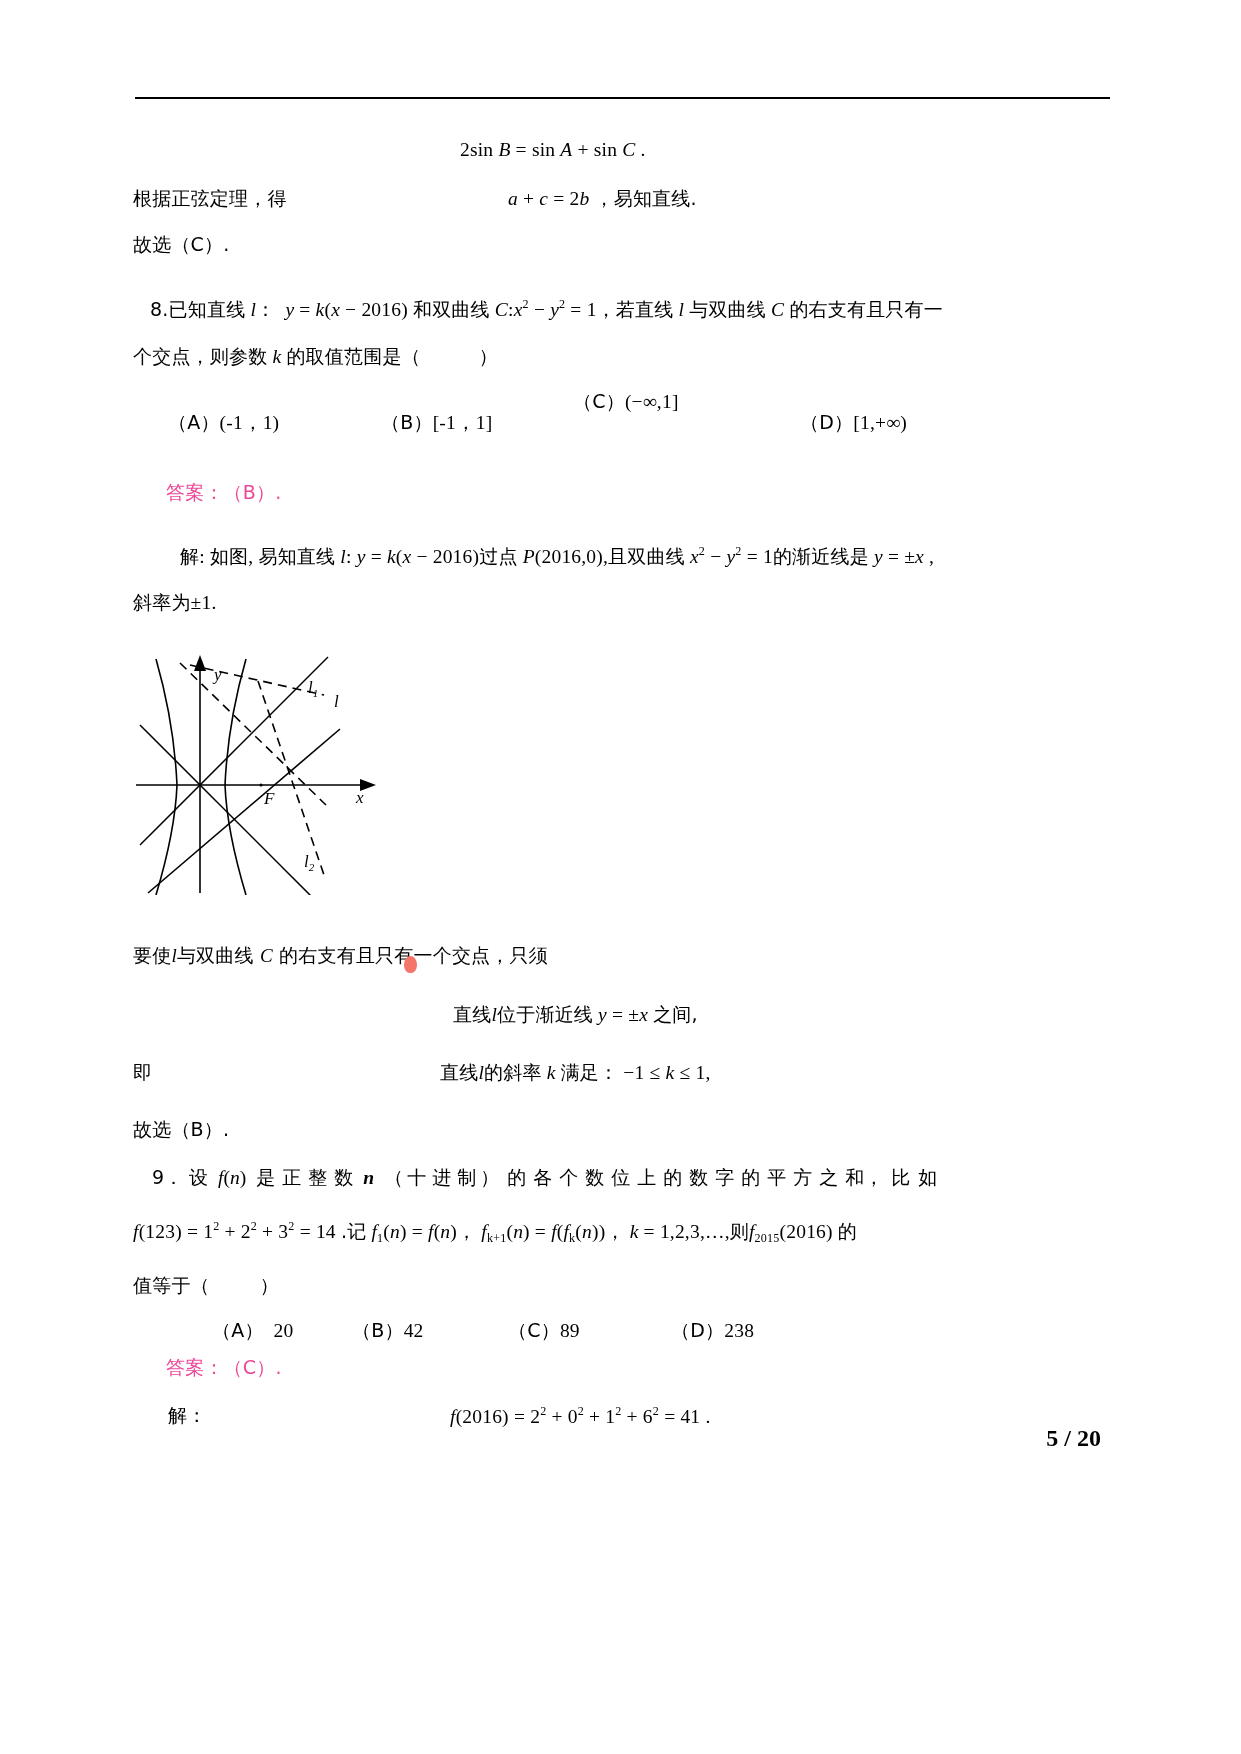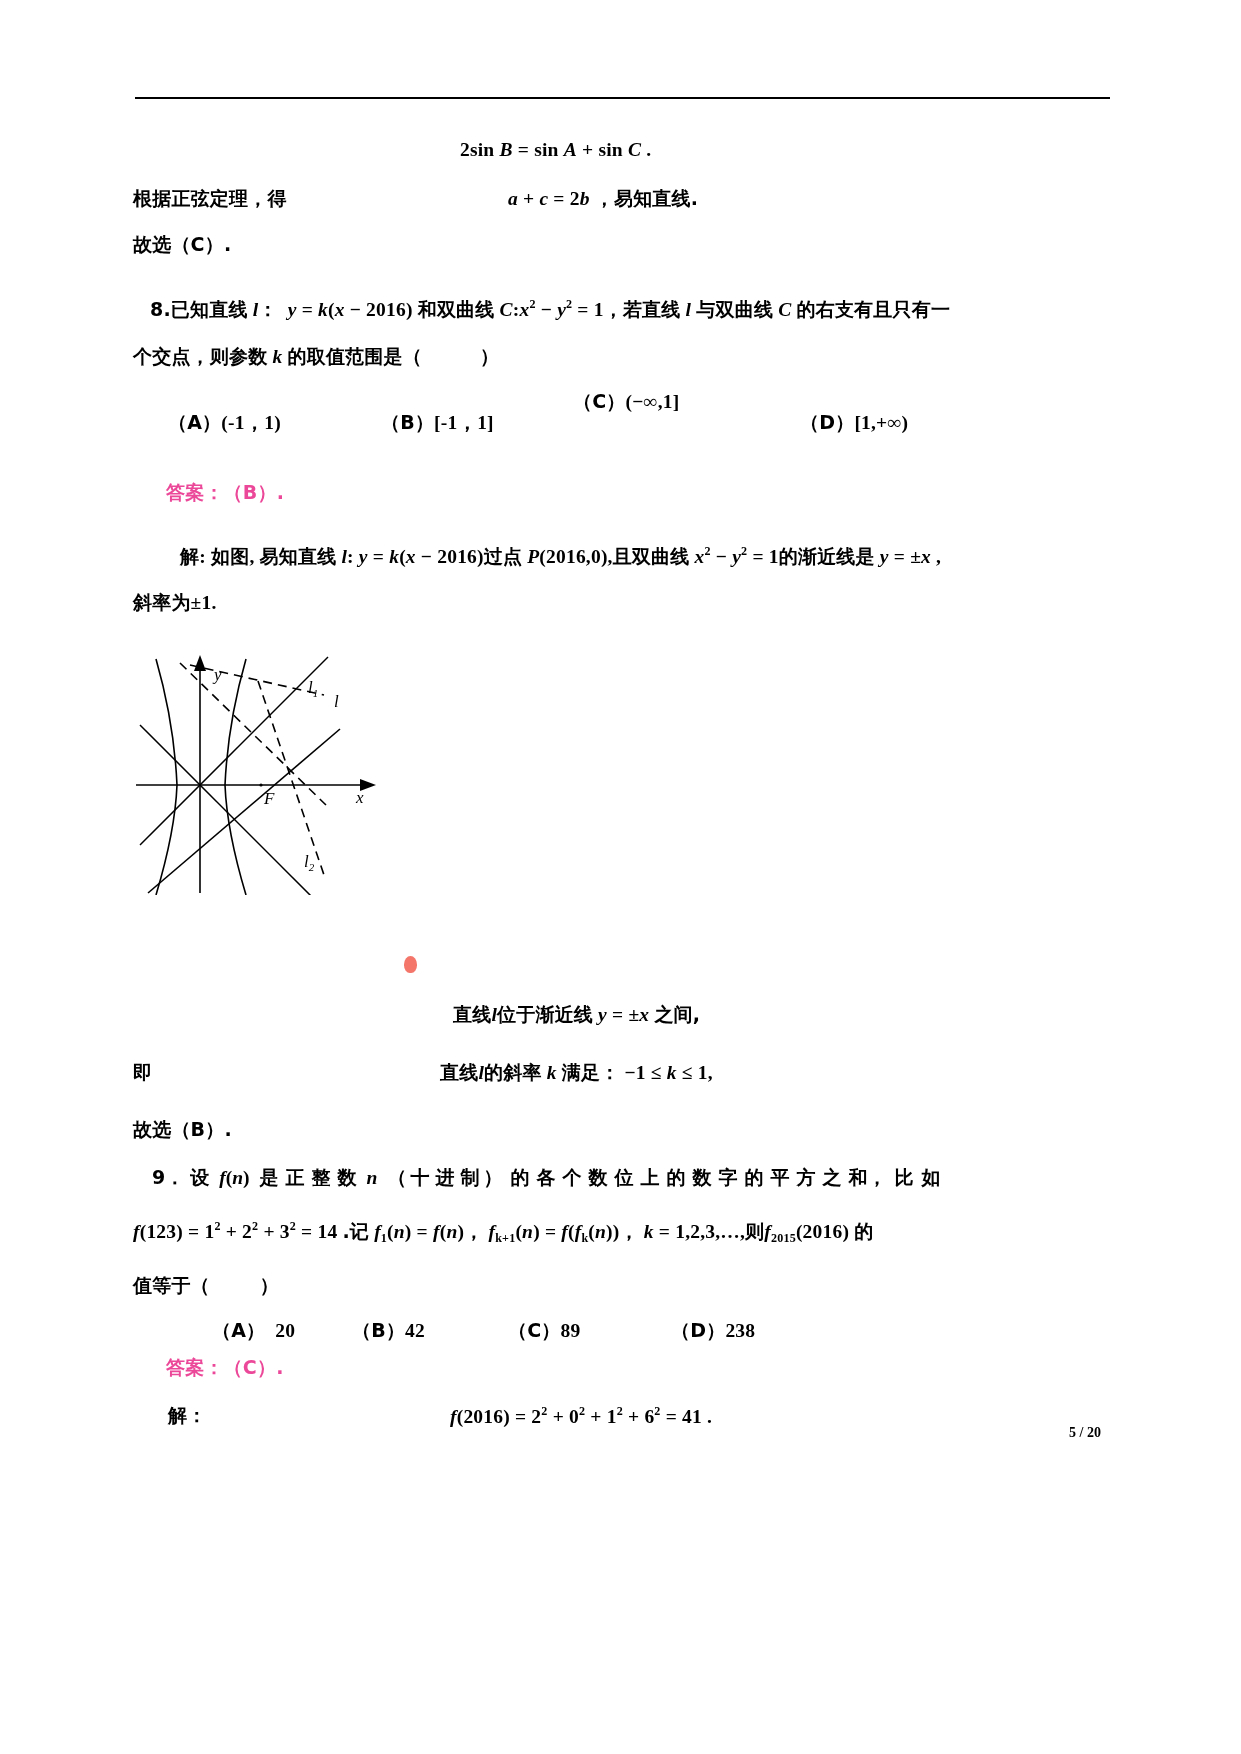--- a/index.html
+++ b/index.html
@@ -23,35 +23,34 @@
     width: 975px;
     height: 0;
     border-top: 2px solid #000;
   }
   .line {
     position: absolute;
     font-size: 19.5px;
     line-height: 1.2;
     white-space: nowrap;
     letter-spacing: 0.2px;
-    font-weight: bold;
   }
   .cn { font-family: "DejaVu Sans", "Liberation Sans", sans-serif; font-size: 19px; }
   .mi { font-style: italic; font-family: "Liberation Serif", serif; }
   .mn { font-style: normal; font-family: "Liberation Serif", serif; }
   sup.e { font-size: 0.62em; vertical-align: super; font-style: normal; }
   sub.e { font-size: 0.62em; vertical-align: sub; font-style: normal; }
   .red { color: #ec4899; }
   .sp { display: inline-block; }
   .pg {
     position: absolute;
     right: 140px;
     top: 1425px;
     font-weight: bold;
-    font-size: 14px;
+    font-size: 24px;
     font-family: "Liberation Serif", serif;
   }
   .figure {
     position: absolute;
     left: 128px;
     top: 645px;
     width: 270px;
     height: 250px;
   }
   .reddot {
@@ -137,20 +136,23 @@
 
       <text x="86" y="35" font-family="Liberation Serif, serif" font-size="17" font-style="italic">y</text>
       <text x="228" y="158" font-family="Liberation Serif, serif" font-size="17" font-style="italic">x</text>
       <text x="136" y="159" font-family="Liberation Serif, serif" font-size="17" font-style="italic">F</text>
       <text x="206" y="62" font-family="Liberation Serif, serif" font-size="17" font-style="italic">l</text>
       <text x="180" y="48" font-family="Liberation Serif, serif" font-size="17" font-style="italic">l<tspan font-size="11" dy="4">1</tspan></text>
       <text x="176" y="222" font-family="Liberation Serif, serif" font-size="17" font-style="italic">l<tspan font-size="11" dy="4">2</tspan></text>
     </svg>
   </div>
 
+  <div class="line cn" style="left:133px; top:944px;">
+    <span class="cn">要使</span><span class="mi">l</span><span class="cn">与双曲线</span> <span class="mi">C</span> <span class="cn">的右支有且只有一个交点，只须</span>
+  </div>
 
   <div class="reddot" style="left:404px; top:956px;"></div>
 
   <div class="line" style="left:453px; top:1003px;">
     <span class="cn">直线</span><span class="mi">l</span><span class="cn">位于渐近线</span> <span class="mi">y</span> <span class="mn">= ±</span><span class="mi">x</span> <span class="cn">之间,</span>
   </div>
 
   <div class="line cn" style="left:133px; top:1061px;">即</div>
   <div class="line" style="left:440px; top:1061px;">
     <span class="cn">直线</span><span class="mi">l</span><span class="cn">的斜率</span> <span class="mi">k</span> <span class="cn">满足：</span> <span class="mn">−1 ≤</span> <span class="mi">k</span> <span class="mn">≤ 1,</span>

